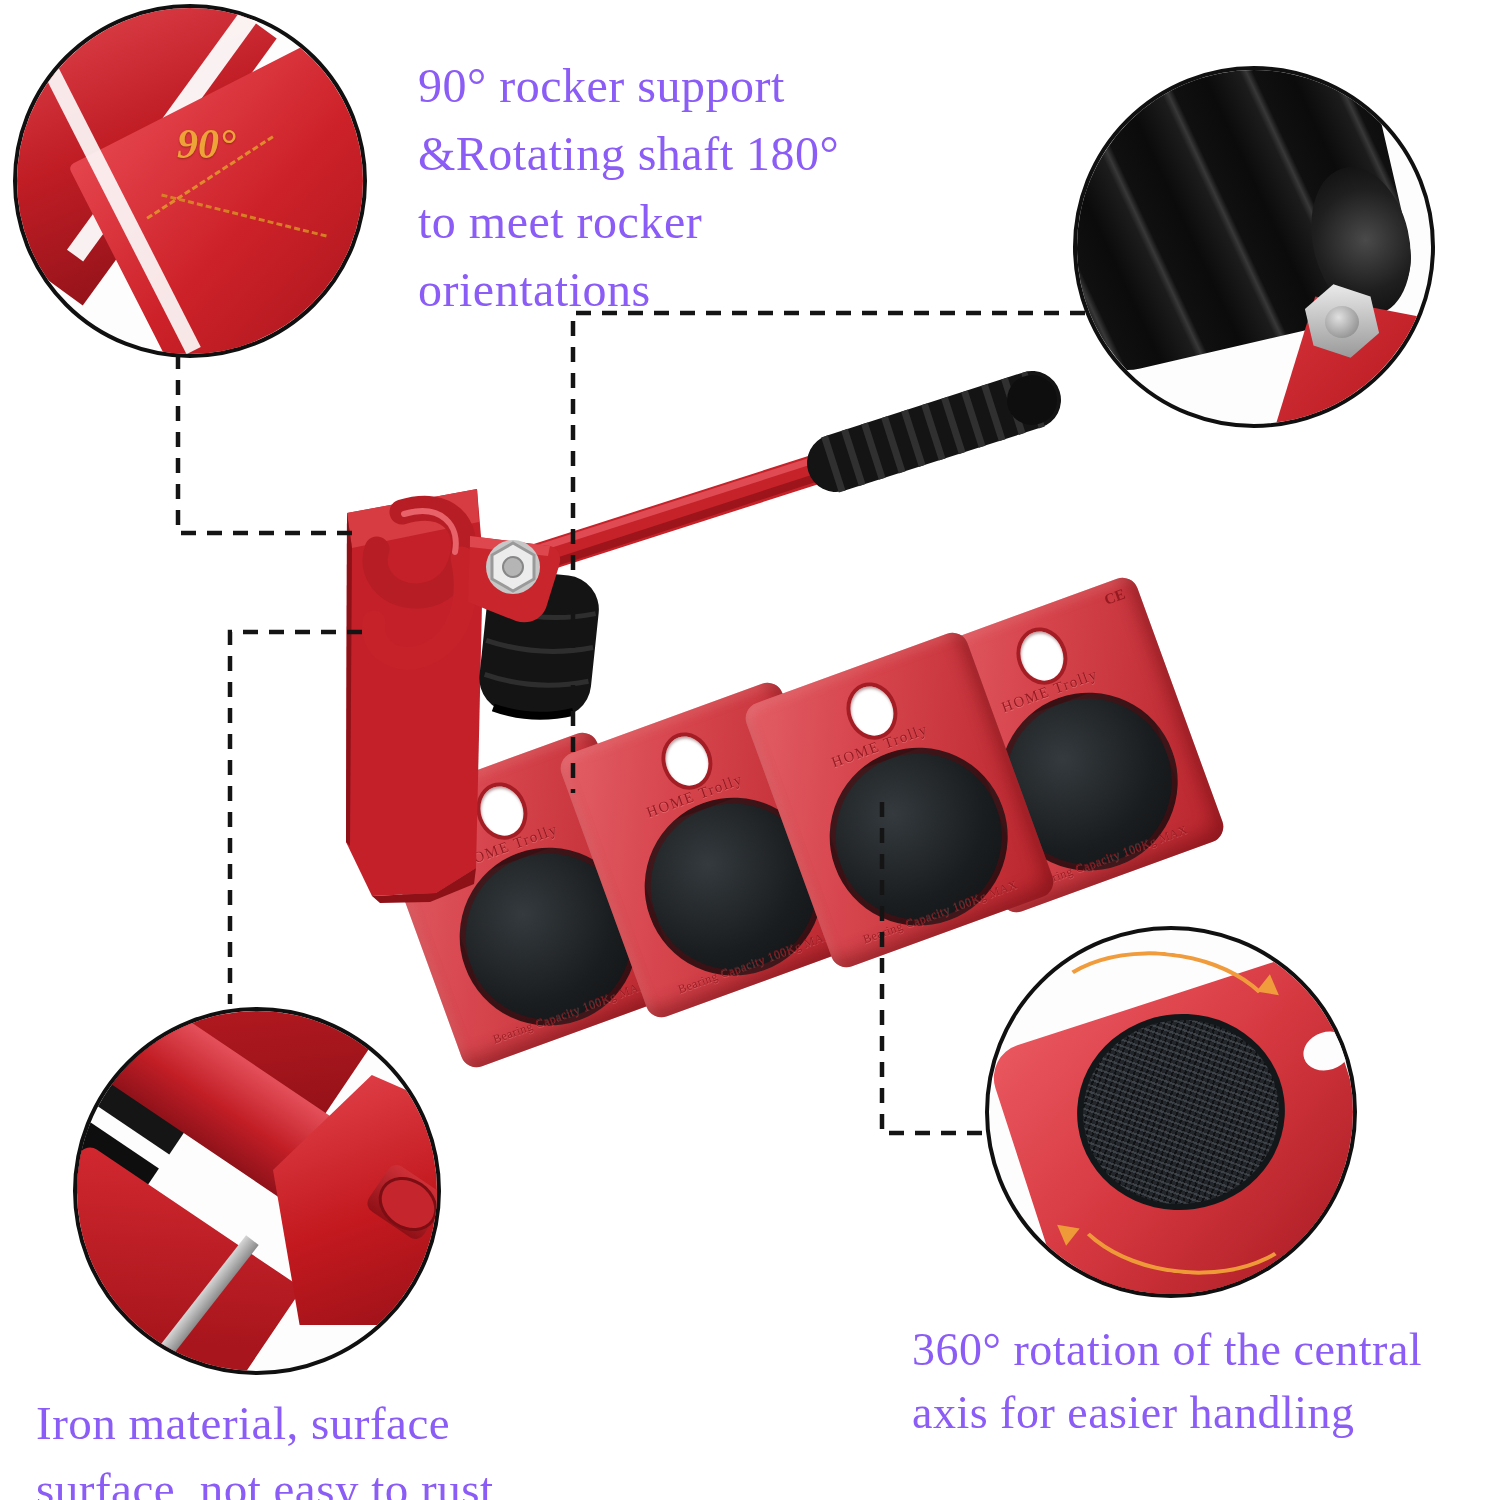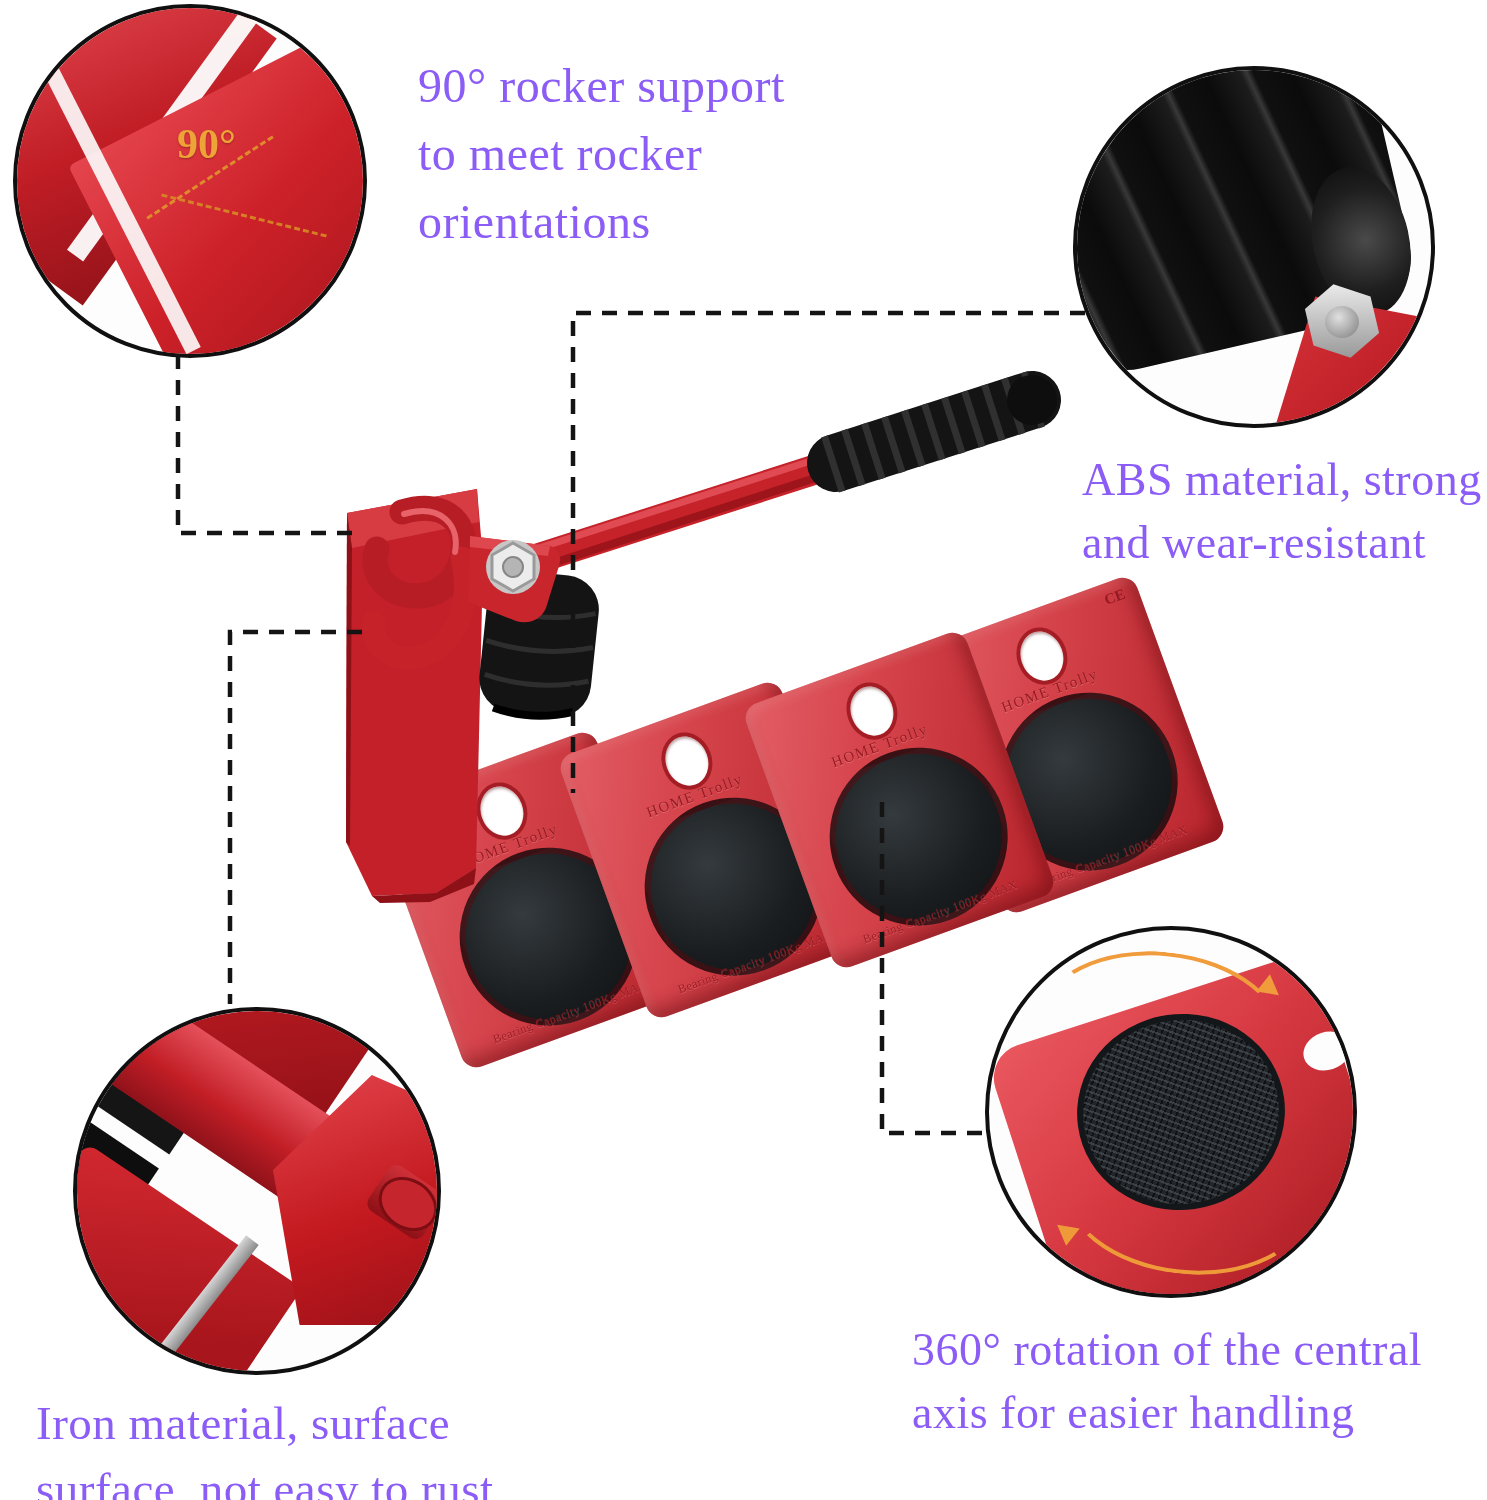--- a/index.html
+++ b/index.html
@@ -9,21 +9,21 @@
   }
   .abs{position:absolute;}
   
   .callout{color:#8b5cf6;font-size:46px;line-height:63px;letter-spacing:.5px;}
   .callout div{white-space:nowrap;}
   #callout-rocker{left:418px;top:52px;font-size:48px;line-height:68px;}
   #callout-abs{left:1082px;top:448px;}
   #callout-iron{left:36px;top:1390px;font-size:47px;line-height:66px;}
   #callout-rotation{left:912px;top:1318px;}
   
-  .inset{border:4px solid #101010;border-radius:50%;overflow:hidden;background:#fdfdfd;z-index:40;}
+  .inset{border:4px solid #101010;border-radius:50%;overflow:hidden;background:#fdfdfd;z-index:40;font-style:italic;}
   #inset-tl{left:13px;top:4px;width:346px;height:346px;}
   #inset-tr{left:1073px;top:66px;width:354px;height:354px;}
   #inset-bl{left:73px;top:1007px;width:360px;height:360px;}
   #inset-br{left:985px;top:926px;width:364px;height:364px;}
   
   .tl-wing-left{left:18px;top:-48px;width:160px;height:330px;background:linear-gradient(120deg,#e24750 0%,#c01d25 55%,#96131a 100%);transform:rotate(36deg);}
   .tl-gap1{left:148px;top:-60px;width:20px;height:340px;background:#fdfdfd;opacity:.95;transform:rotate(36deg);}
   .tl-wing-right{left:104px;top:78px;width:280px;height:300px;background:linear-gradient(160deg,#e5454e 0%,#cd2129 45%,#a3141b 100%);transform:rotate(-27deg);border-radius:6px;}
   .tl-gap2{left:96px;top:40px;width:16px;height:320px;background:#fdfdfd;opacity:.9;transform:rotate(-27deg);}
   .tl-dash1{left:118px;top:168px;width:150px;border-top:3px dashed #e2952e;transform:rotate(-33deg);opacity:.9;}
@@ -77,26 +77,23 @@
   #product-svg{left:300px;top:370px;z-index:20;}
   #leader-svg{left:0;top:0;z-index:50;pointer-events:none;}
 </style>
 </head>
 <body>
 
 <div id="stage">
 
   <div class="abs callout" id="callout-rocker">
     <div>90° rocker support</div>
+    <div>&amp;Rotating shaft 180°</div>
     <div>to meet rocker</div>
     <div>orientations</div>
-  </div>
-  <div class="abs callout" id="callout-abs">
-    <div>ABS material, strong</div>
-    <div>and wear-resistant</div>
   </div>
   <div class="abs callout" id="callout-iron">
     <div>Iron material, surface</div>
     <div>surface, not easy to rust</div>
   </div>
   <div class="abs callout" id="callout-rotation">
     <div>360° rotation of the central</div>
     <div>axis for easier handling</div>
   </div>
 

